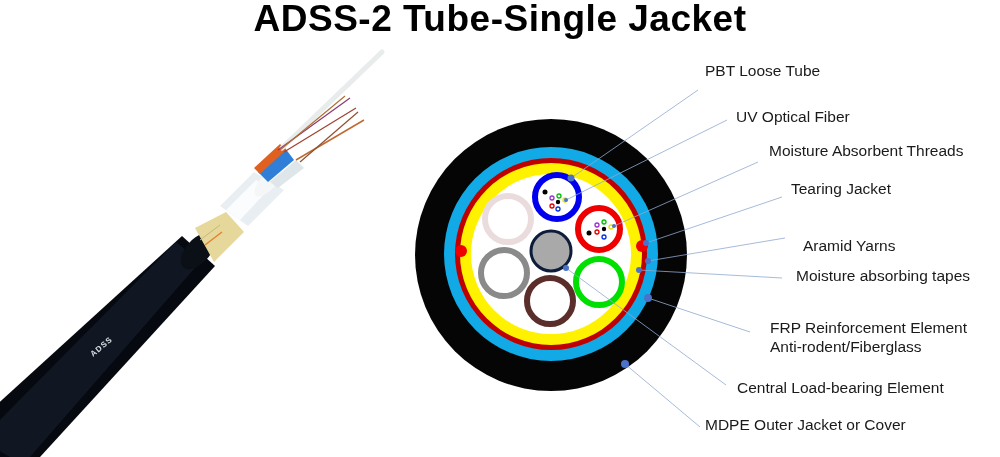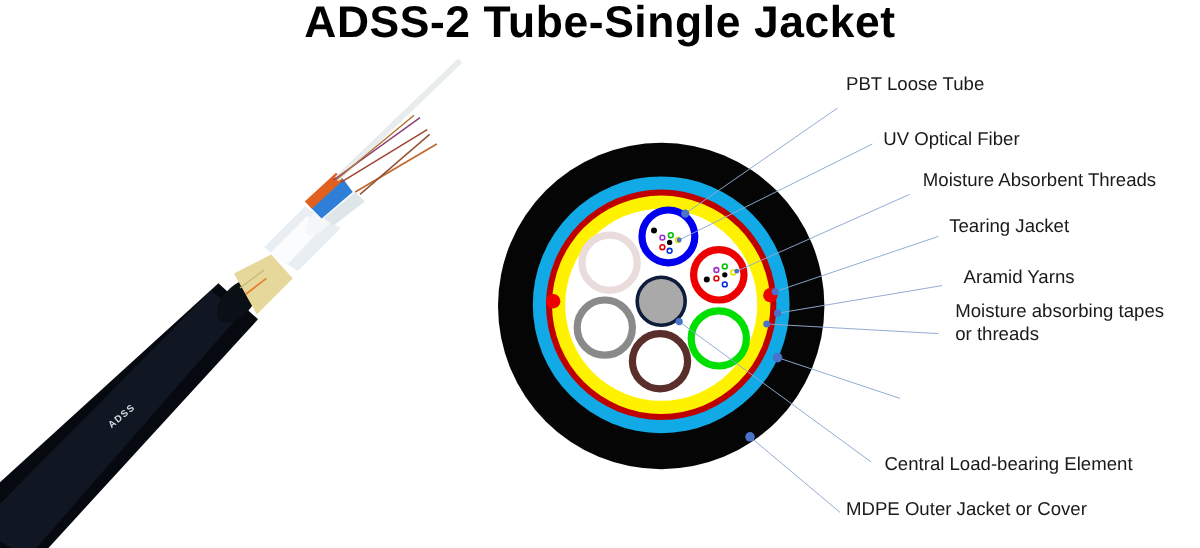--- a/index.html
+++ b/index.html
@@ -130,27 +130,28 @@
 </div>
 <div class="label" style="left:736px; top:107px;">
   <span>UV Optical Fiber</span>
 </div>
 <div class="label" style="left:769px; top:141px;">
   <span>Moisture Absorbent Threads</span>
 </div>
 <div class="label" style="left:791px; top:179px;">
   <span>Tearing Jacket</span>
 </div>
-<div class="label" style="left:803px; top:222px;">
+<div class="label" style="left:803px; top:236px;">
   <span>Aramid Yarns</span>
 </div>
-<div class="label" style="left:796px; top:250px;">
+<div class="label" style="left:796px; top:266px;">
   <div>Moisture absorbing tapes</div>
-  <div>or threads</div>
 </div>
 <div class="label" style="left:770px; top:318px;">
+  <div>FRP Reinforcement Element</div>
+  <div>Anti-rodent/Fiberglass</div>
 </div>
 <div class="label" style="left:737px; top:378px;">
   <span>Central Load-bearing Element</span>
 </div>
 <div class="label" style="left:705px; top:415px;">
   <span>MDPE Outer Jacket or Cover</span>
 </div>
 
 </body></html>

